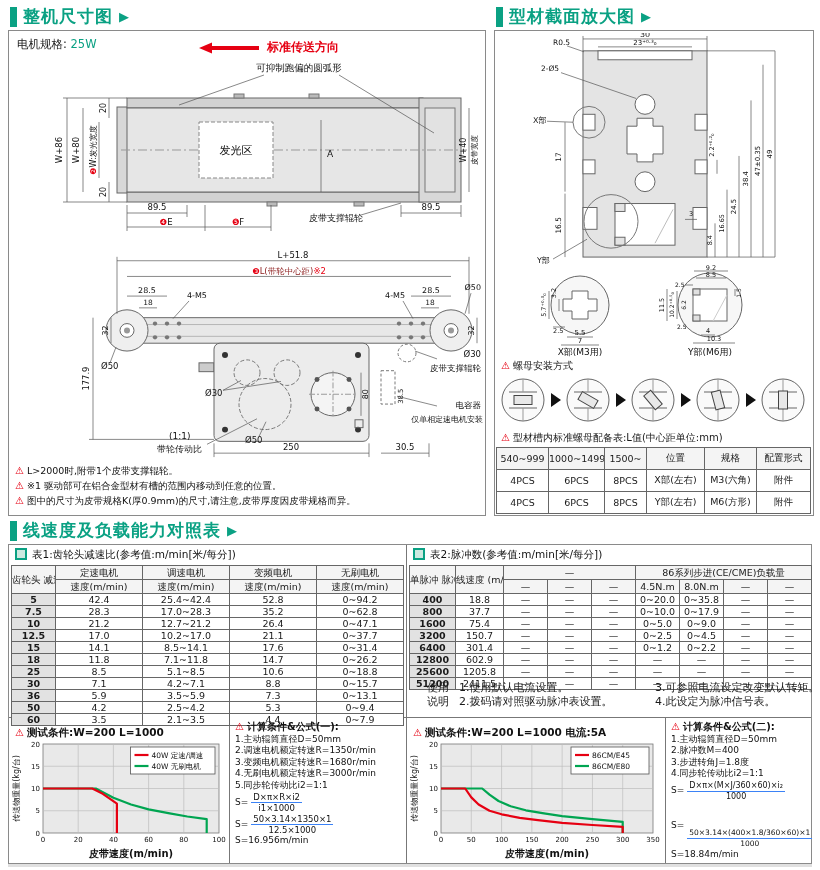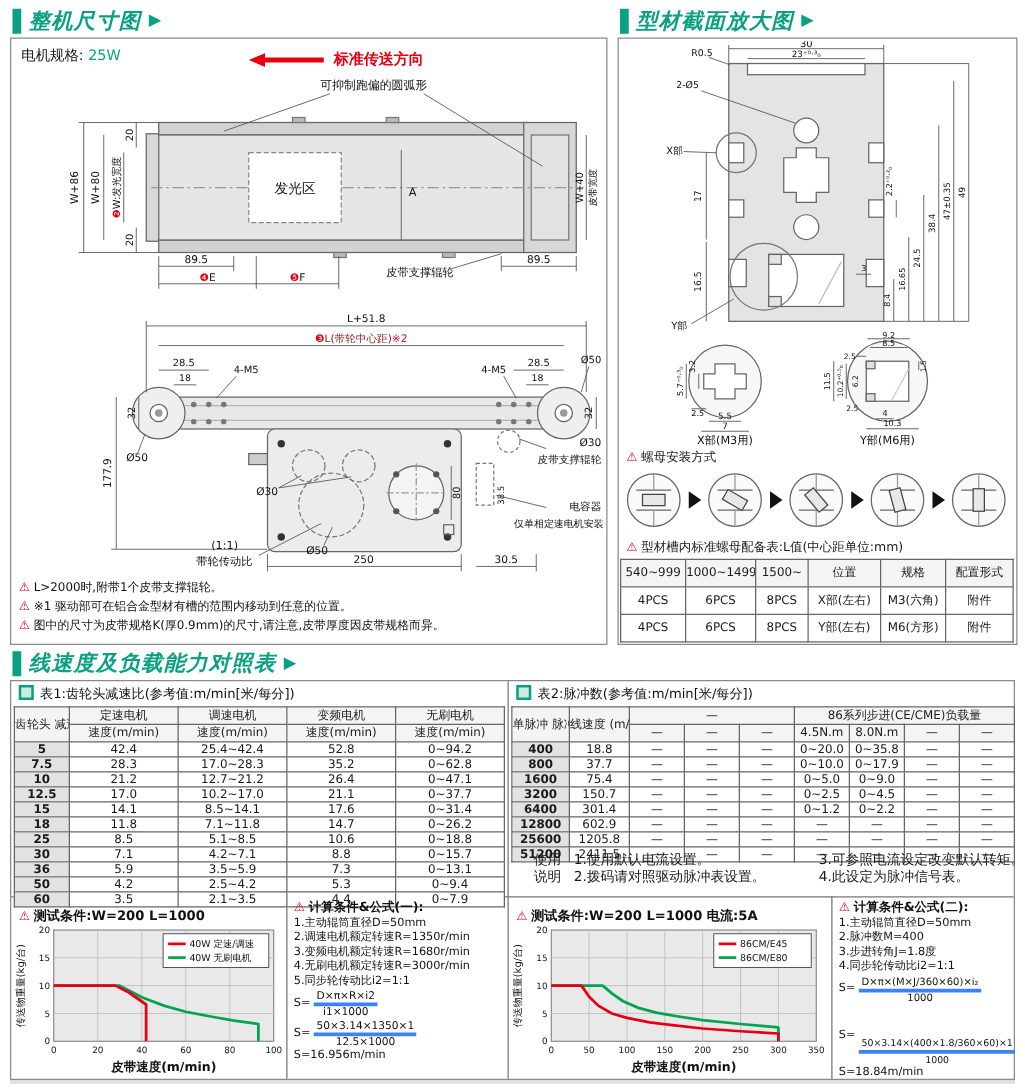--- a/index.html
+++ b/index.html
@@ -1,19 +1,19 @@
 <!DOCTYPE html>
 <html><head>
 <meta charset="utf-8">
 <style>
   html,body{margin:0;padding:0;background:#fff;}
   body{width:820px;height:870px;position:relative;font-family:"DejaVu Sans",sans-serif;color:#1a1a1a;overflow:hidden;}
   .abs{position:absolute;}
   .panel{position:absolute;border:1px solid #8a8a8a;background:#fff;}
-  .hdr{position:absolute;display:flex;align-items:center;gap:6px;font-style:italic;}
+  .hdr{position:absolute;display:flex;align-items:center;gap:6px;}
   .hdr .bar{width:7px;height:20px;background:#0aa183;display:inline-block;}
   .hdr .ht{font-weight:bold;color:#0aa183;font-size:17px;letter-spacing:1px;}
   .hdr .tri{color:#0aa183;font-size:13px;font-weight:bold;}
   .warn{color:#e60012;font-size:10px;margin-right:3px;}
   .teal{color:#0aa183;}
   .red{color:#e60012;}
   .pre{white-space:pre-line;}
   .note{font-size:9.5px;line-height:15px;color:#111;}
   .ttl{font-size:10.5px;color:#111;display:flex;align-items:flex-start;}
   .sq{width:8px;height:8px;border:2px solid #0aa183;background:#cde9e0;display:inline-block;margin:0 5px 0 2px;}
@@ -23,21 +23,21 @@
   #t1 thead th,#t2 thead th{height:13px;line-height:12px;}
   #t1 tbody td,#t2 tbody td{height:11px;line-height:11px;}
   #t1 tbody td:first-child,#t2 tbody td:first-child{background:#e2e2e2;font-weight:bold;}
   #nt th,#nt td{height:21px;font-size:9.5px;}
   svg text{font-family:"DejaVu Sans",sans-serif;fill:#111;}
   .dim{stroke:#555;stroke-width:0.7;}
   .calc{font-size:9px;line-height:11.5px;color:#111;}
   .calc .ct{font-weight:bold;font-size:10px;margin-bottom:1px;}
   .fl{display:flex;align-items:center;gap:3px;margin-top:1px;}
   .frac{display:inline-flex;flex-direction:column;text-align:center;font-size:8.5px;line-height:10px;}
-  .frac .num{border-bottom:3px solid #3b82f6;padding:0 2px;display:block;}
+  .frac .num{border-bottom:1px solid #3b82f6;padding:0 2px;display:block;}
   .frac .den{display:block;}
   .ctitle{font-size:10.5px;font-weight:bold;color:#111;}
 </style>
 </head>
 <body>
 
 <div class="hdr" style="left:10px;top:5px;">
   <span class="bar"></span>
   <span class="ht">整机尺寸图</span>
   <span class="tri">▶</span>

